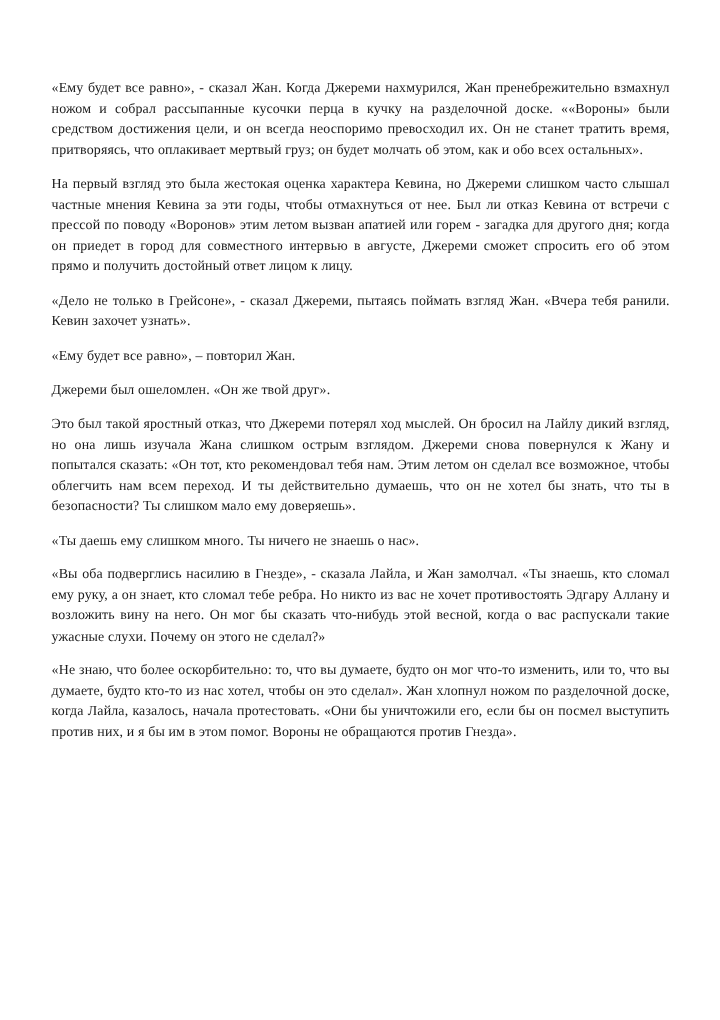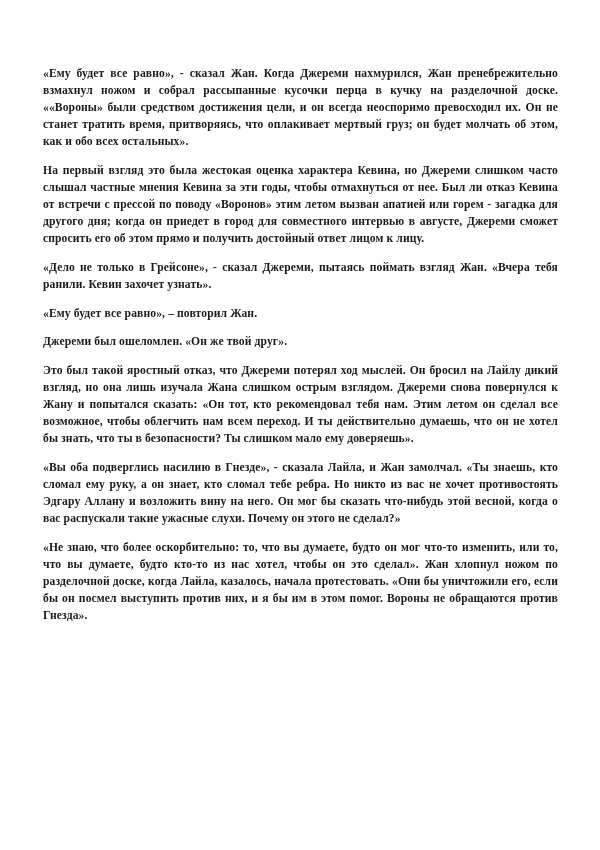--- a/index.html
+++ b/index.html
@@ -30,36 +30,36 @@
   p.para {
     margin: 0 0 11.5px 0;
     font-size: 11.6px;
     line-height: 17.1px;
     text-align: justify;
     text-justify: inter-word;
     hyphens: none;
     word-spacing: 0;
     letter-spacing: 0.01em;
     color: #1a1a1a;
-    font-weight: bold;
   }
   p.para:last-child {
     margin-bottom: 0;
   }
   
 </style>
 </head>
 <body>
 
 <div id="page">
   <div class="doc-body">
 
     <p class="para">«Ему будет все равно», - сказал Жан. Когда Джереми нахмурился, Жан пренебрежительно взмахнул ножом и собрал рассыпанные кусочки перца в кучку на разделочной доске. ««Вороны» были средством достижения цели, и он всегда неоспоримо превосходил их. Он не станет тратить время, притворяясь, что оплакивает мертвый груз; он будет молчать об этом, как и обо всех остальных».</p>
     <p class="para">На первый взгляд это была жестокая оценка характера Кевина, но Джереми слишком часто слышал частные мнения Кевина за эти годы, чтобы отмахнуться от нее. Был ли отказ Кевина от встречи с прессой по поводу «Воронов» этим летом вызван апатией или горем - загадка для другого дня; когда он приедет в город для совместного интервью в августе, Джереми сможет спросить его об этом прямо и получить достойный ответ лицом к лицу.</p>
     <p class="para">«Дело не только в Грейсоне», - сказал Джереми, пытаясь поймать взгляд Жан. «Вчера тебя ранили. Кевин захочет узнать».</p>
     <p class="para">«Ему будет все равно», – повторил Жан.</p>
     <p class="para">Джереми был ошеломлен. «Он же твой друг».</p>
     <p class="para">Это был такой яростный отказ, что Джереми потерял ход мыслей. Он бросил на Лайлу дикий взгляд, но она лишь изучала Жана слишком острым взглядом. Джереми снова повернулся к Жану и попытался сказать: «Он тот, кто рекомендовал тебя нам. Этим летом он сделал все возможное, чтобы облегчить нам всем переход. И ты действительно думаешь, что он не хотел бы знать, что ты в безопасности? Ты слишком мало ему доверяешь».</p>
+    <p class="para">«Ты даешь ему слишком много. Ты ничего не знаешь о нас».</p>
     <p class="para">«Вы оба подверглись насилию в Гнезде», - сказала Лайла, и Жан замолчал. «Ты знаешь, кто сломал ему руку, а он знает, кто сломал тебе ребра. Но никто из вас не хочет противостоять Эдгару Аллану и возложить вину на него. Он мог бы сказать что-нибудь этой весной, когда о вас распускали такие ужасные слухи. Почему он этого не сделал?»</p>
     <p class="para">«Не знаю, что более оскорбительно: то, что вы думаете, будто он мог что-то изменить, или то, что вы думаете, будто кто-то из нас хотел, чтобы он это сделал». Жан хлопнул ножом по разделочной доске, когда Лайла, казалось, начала протестовать. «Они бы уничтожили его, если бы он посмел выступить против них, и я бы им в этом помог. Вороны не обращаются против Гнезда».</p>
 
   </div>
 </div>
 
 </body></html>

